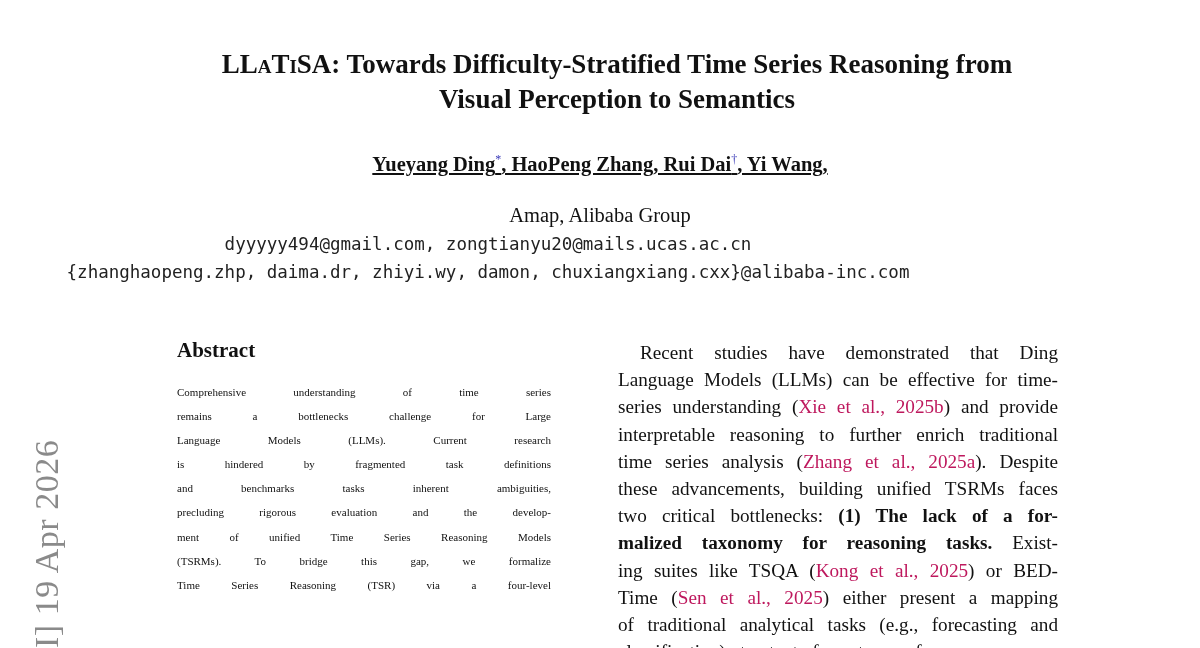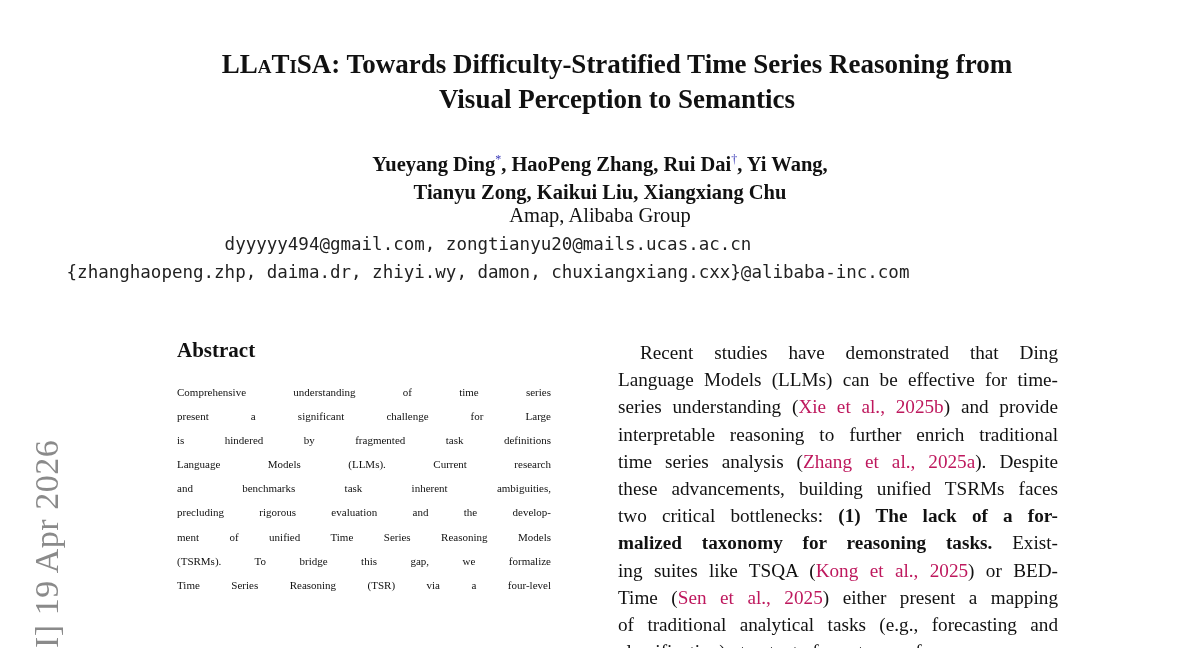--- a/index.html
+++ b/index.html
@@ -16,21 +16,21 @@
       font-size: 34px; color: #8a8a8a; white-space: nowrap;
       letter-spacing: 0.5px;
     }
     .title {
       position: absolute; left: 117px; width: 1000px; top: 48px;
       text-align: center; font-weight: bold; font-size: 27px; line-height: 33px;
     }
     .title .sc { font-size: 19px; }
     .authors {
       position: absolute; left: 100px; width: 1000px; top: 145px;
-      text-align: center; font-weight: bold; font-size: 20.5px; line-height: 28px;
+      text-align: center; font-weight: bold; font-size: 20.5px; line-height: 28px; text-decoration: underline;
     }
     .authors sup { color: #3a3ab8; font-weight: normal; font-size: 12px; }
     .affil {
       position: absolute; left: 100px; width: 1000px; top: 201px;
       text-align: center; font-size: 20.5px; line-height: 28px;
     }
     .emails {
       position: absolute; left: 0; width: 976px; top: 230px;
       text-align: center; font-family: "DejaVu Sans Mono", "Liberation Mono", monospace;
       font-size: 17.5px; line-height: 28px; color: #222;
@@ -59,38 +59,37 @@
 
 <div class="sidebar-stamp">I]  19 Apr 2026</div>
 
 <div class="title">
   <span><span>LL</span><span class="sc">A</span><span>T</span><span class="sc">I</span><span>SA</span><span>: Towards Difficulty-Stratified Time Series Reasoning from</span></span><br>
   <span>Visual Perception to Semantics</span>
 </div>
 
 <div class="authors">
   <span>Yueyang Ding</span><sup>*</sup><span>, HaoPeng Zhang, Rui Dai</span><sup>†</sup><span>, Yi Wang,</span><br>
-  <span>Tianyu Zong, Kaikui Liu, Xiangxiang Chu</span>
 </div>
 
 <div class="affil">Amap, Alibaba Group</div>
 
 <div class="emails">
   <div>dyyyyy494@gmail.com, zongtianyu20@mails.ucas.ac.cn</div>
   <div>{zhanghaopeng.zhp, daima.dr, zhiyi.wy, damon, chuxiangxiang.cxx}@alibaba-inc.com</div>
 </div>
 
 <div class="abstract-heading">Abstract</div>
 
 <div class="abstract-body">
   <span class="line">Comprehensive understanding of time series</span>
-  <span class="line">present a significant challenge for Large</span>
+  <span class="line">remains a bottlenecks challenge for Large</span>
+  <span class="line">Language Models (LLMs). Current research</span>
   <span class="line">is hindered by fragmented task definitions</span>
-  <span class="line">Language Models (LLMs). Current research</span>
-  <span class="line">and benchmarks task inherent ambiguities,</span>
+  <span class="line">and benchmarks tasks inherent ambiguities,</span>
   <span class="line">precluding rigorous evaluation and the develop-</span>
   <span class="line">ment of unified Time Series Reasoning Models</span>
   <span class="line">(TSRMs). To bridge this gap, we formalize</span>
   <span class="line">Time Series Reasoning (TSR) via a four-level</span>
 </div>
 
 <div class="intro-body">
   <span class="line indent">Recent studies have demonstrated that Ding</span>
   <span class="line">Language Models (LLMs) can be effective for time-</span>
   <span class="line"><span>series understanding (</span><a class="cite">Xie et al., 2025b</a><span>) and provide</span></span>

